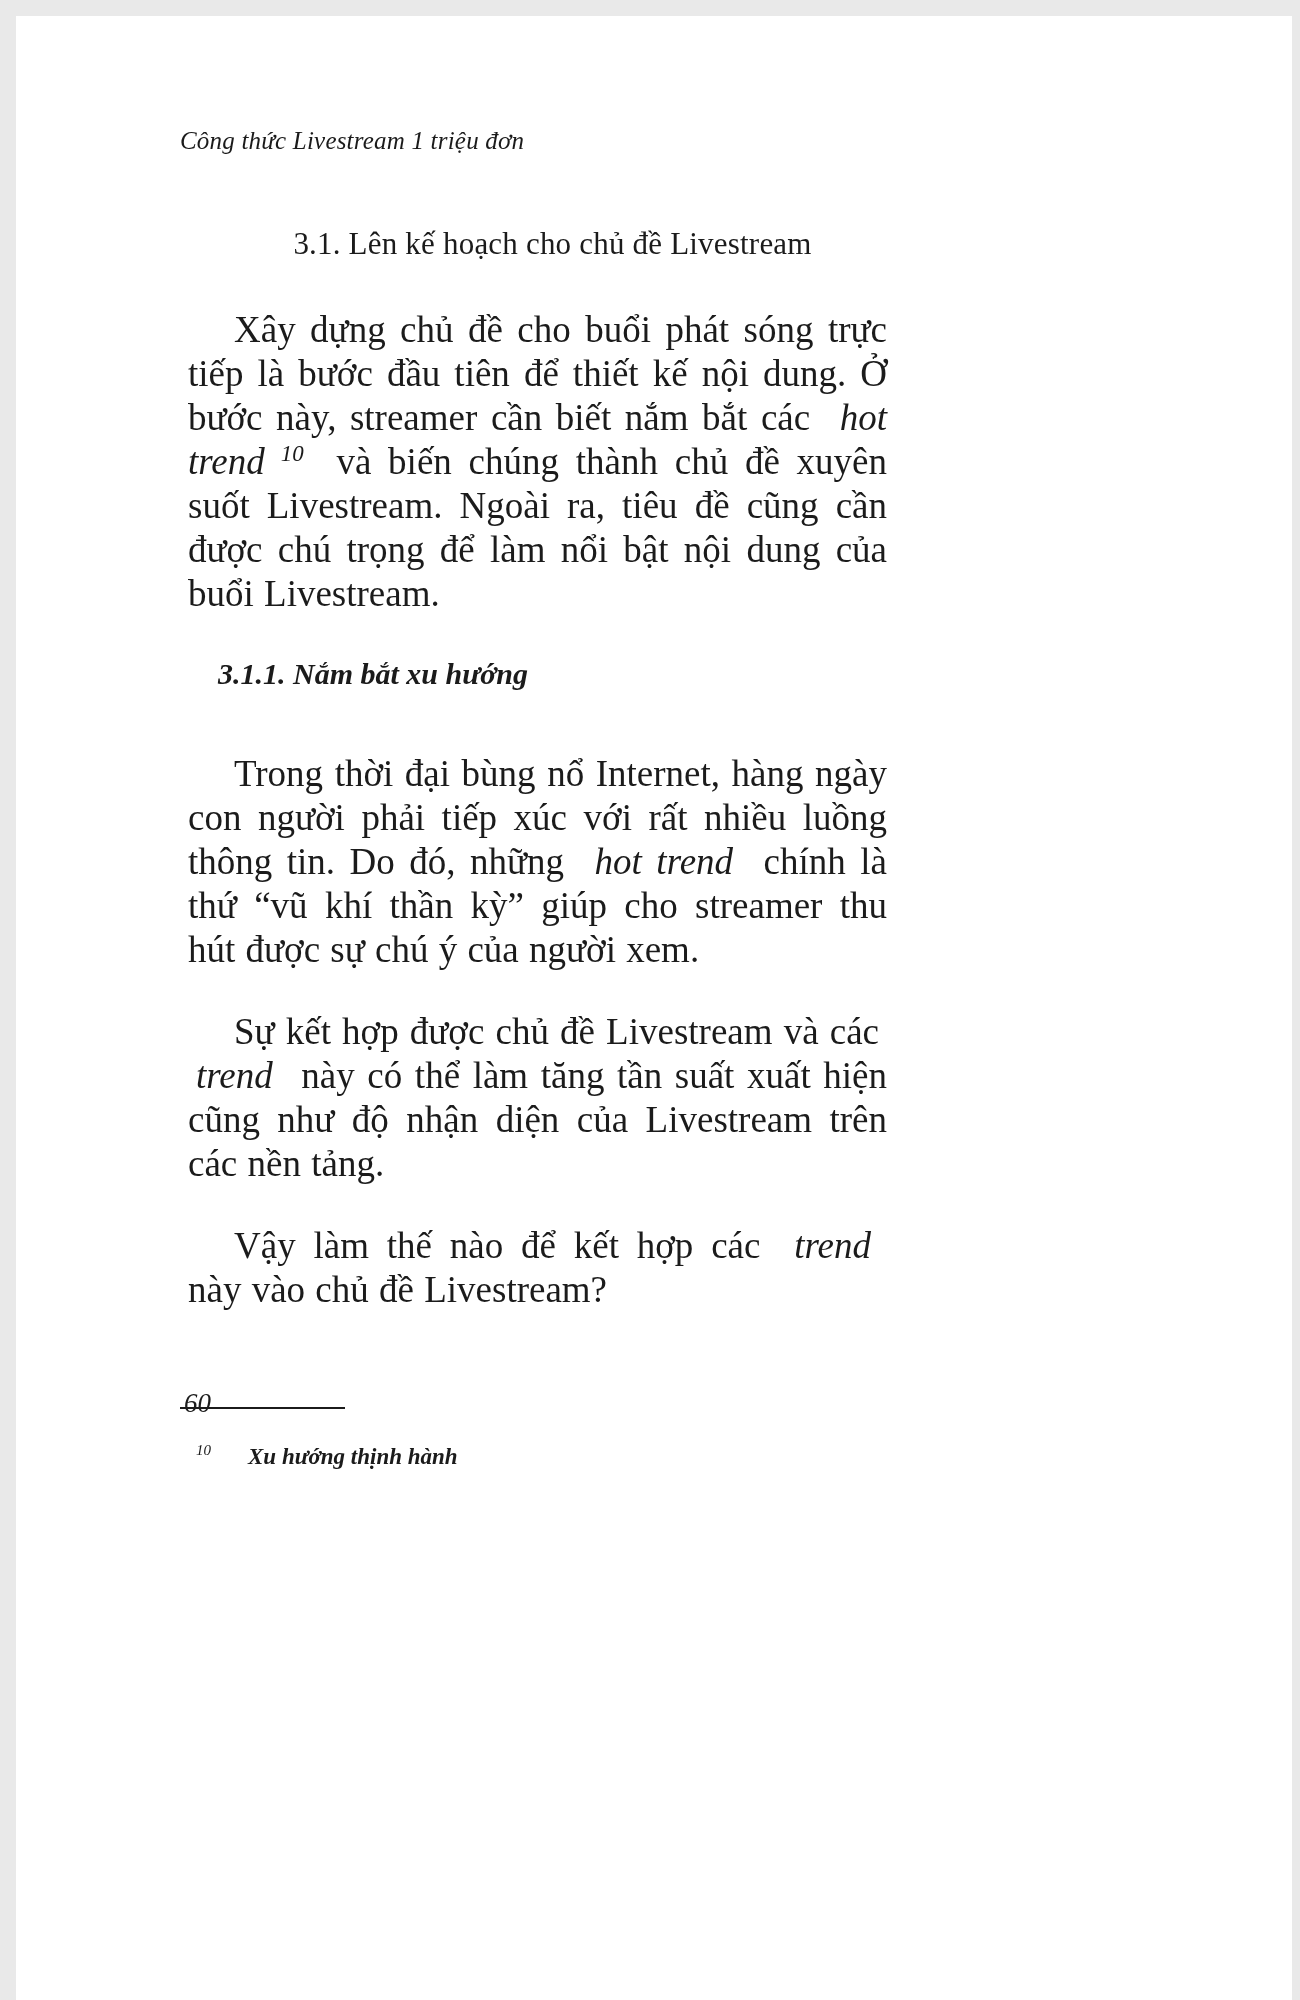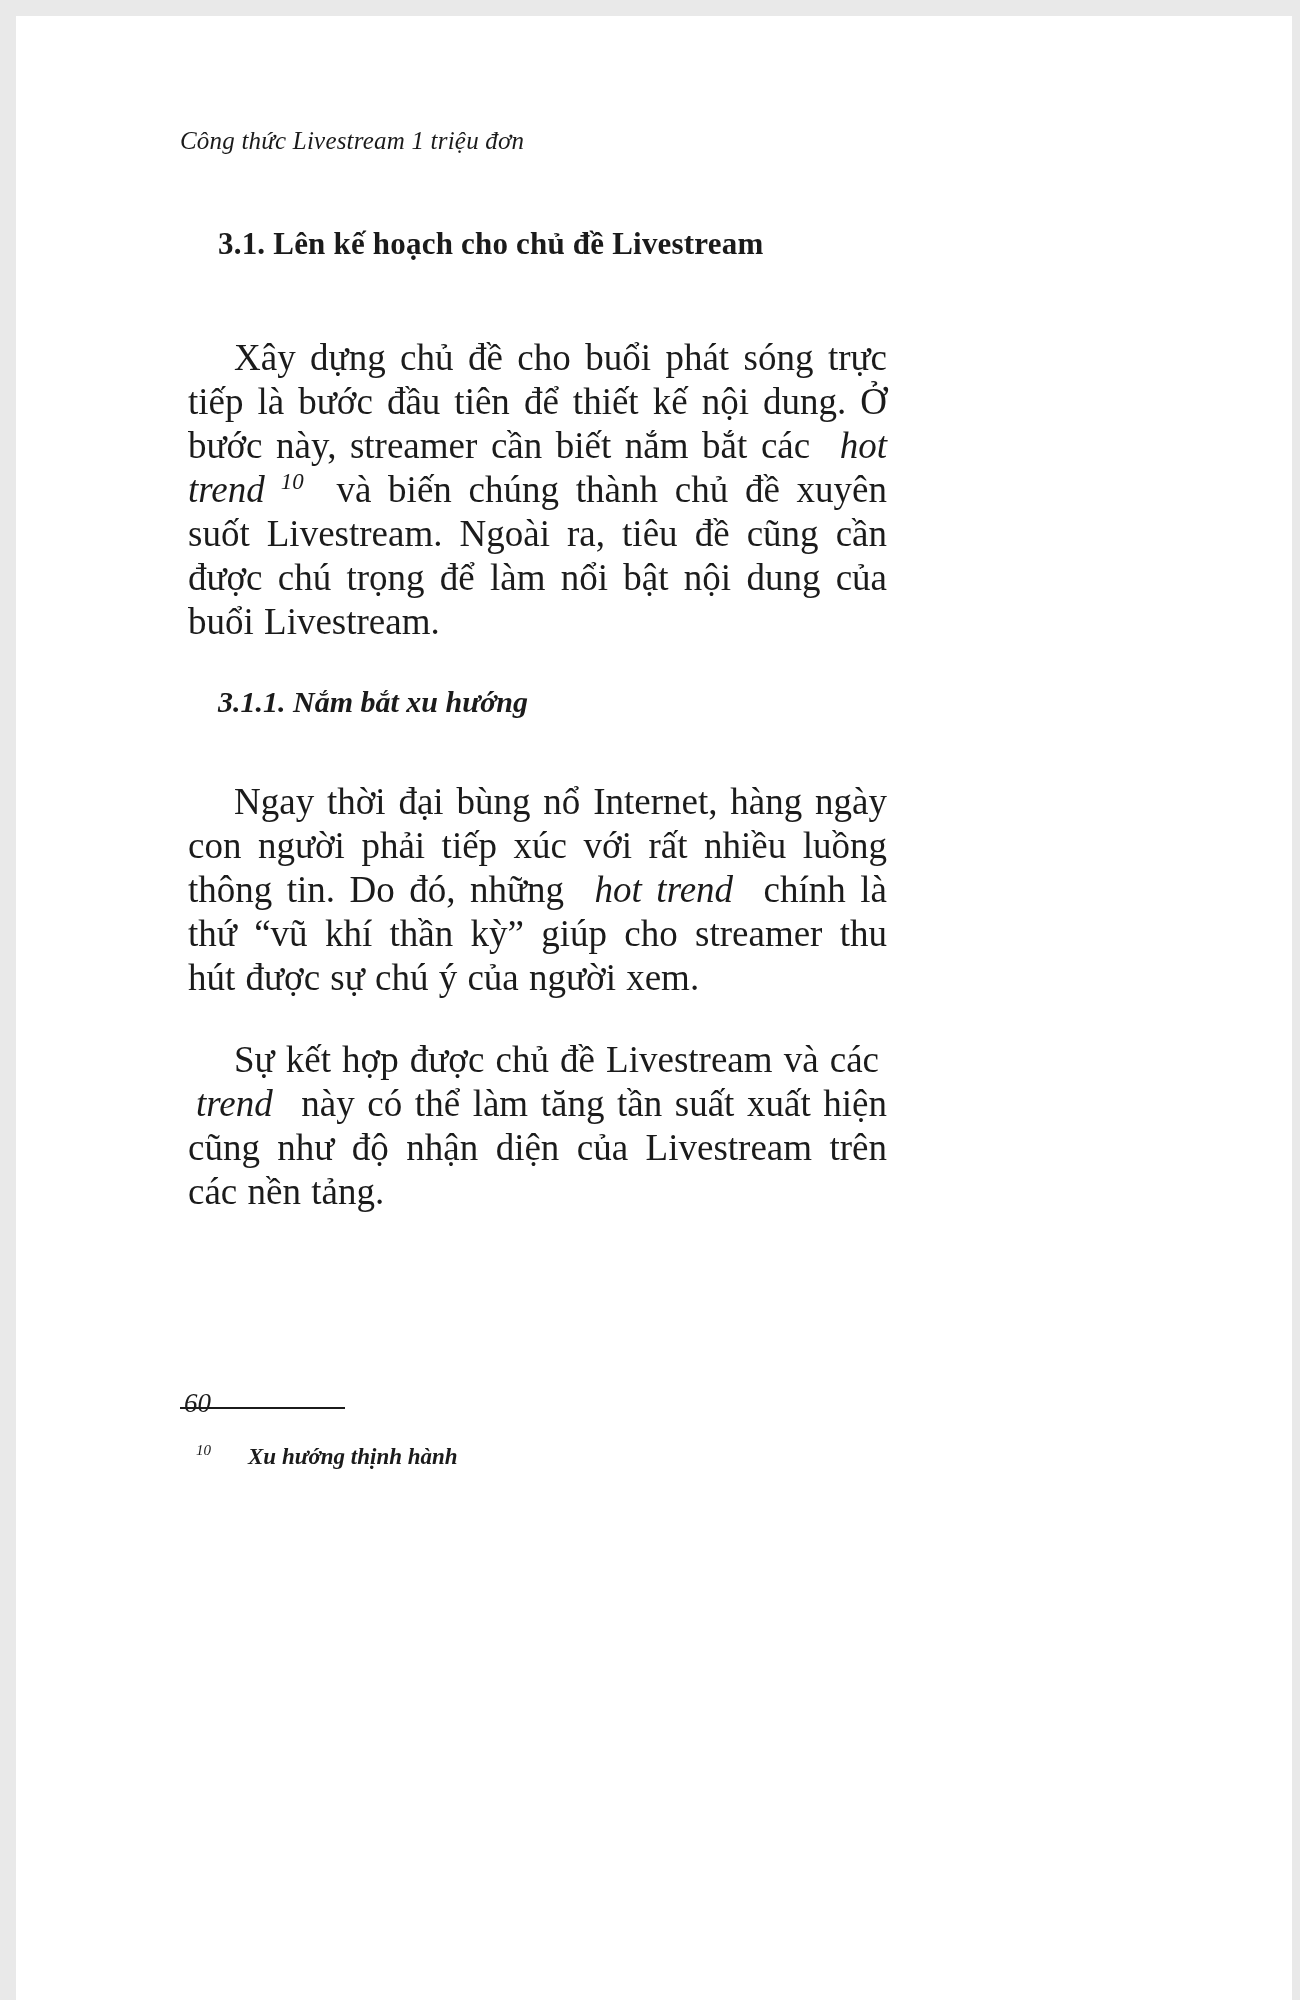--- a/index.html
+++ b/index.html
@@ -27,24 +27,25 @@
   }
   .content {
     position: absolute;
     left: 156px;
     top: 192px;
     width: 731px;
   }
   .section-heading {
     font-size: 31px;
     line-height: 40px;
-    font-weight: bold;
+    font-weight: normal;
     padding-left: 38px;
-    margin-bottom: 56px;
+    margin-bottom: 28px;
     letter-spacing: 0.2px;
+    text-align: center;
   }
   .subsection-heading {
     font-size: 30px;
     line-height: 40px;
     font-weight: bold;
     font-style: italic;
     padding-left: 38px;
     margin-bottom: 42px;
   }
   .body-paragraph {
@@ -105,24 +106,25 @@
   <div class="running-header">Công thức Livestream 1 triệu đơn</div>
 
   <div class="content">
 
     <div class="section-heading">3.1. Lên kế hoạch cho chủ đề Livestream</div>
 
     <p class="body-paragraph"><span>Xây dựng chủ đề cho buổi phát sóng trực tiếp là bước đầu tiên để thiết kế nội dung. Ở bước này, streamer cần biết nắm bắt các </span><em>hot trend</em><sup class="fn-ref">10</sup><span> và biến chúng thành chủ đề xuyên suốt Livestream. Ngoài ra, tiêu đề cũng cần được chú trọng để làm nổi bật nội dung của buổi Livestream.</span></p>
 
     <div class="subsection-heading">3.1.1. Nắm bắt xu hướng</div>
 
-    <p class="body-paragraph"><span>Ngay thời đại bùng nổ Internet, hàng ngày con người phải tiếp xúc với rất nhiều luồng thông tin. Do đó, những </span><em>hot trend</em><span> chính là thứ “vũ khí thần kỳ” giúp cho streamer thu hút được sự chú ý của người xem.</span></p>
+    <p class="body-paragraph"><span>Trong thời đại bùng nổ Internet, hàng ngày con người phải tiếp xúc với rất nhiều luồng thông tin. Do đó, những </span><em>hot trend</em><span> chính là thứ “vũ khí thần kỳ” giúp cho streamer thu hút được sự chú ý của người xem.</span></p>
 
     <p class="body-paragraph"><span>Sự kết hợp được chủ đề Livestream và các </span><em>trend</em><span> này có thể làm tăng tần suất xuất hiện cũng như độ nhận diện của Livestream trên các nền tảng.</span></p>
 
+    <p class="body-paragraph"><span>Vậy làm thế nào để kết hợp các </span><em>trend</em><span> này vào chủ đề Livestream?</span></p>
 
 
   </div>
 
   <div class="footnote-block">
     <div class="footnote-rule"></div>
     <div class="footnote-line">
       <sup class="footnote-marker">10</sup><span class="footnote-text">Xu hướng thịnh hành</span>
     </div>
   </div>

